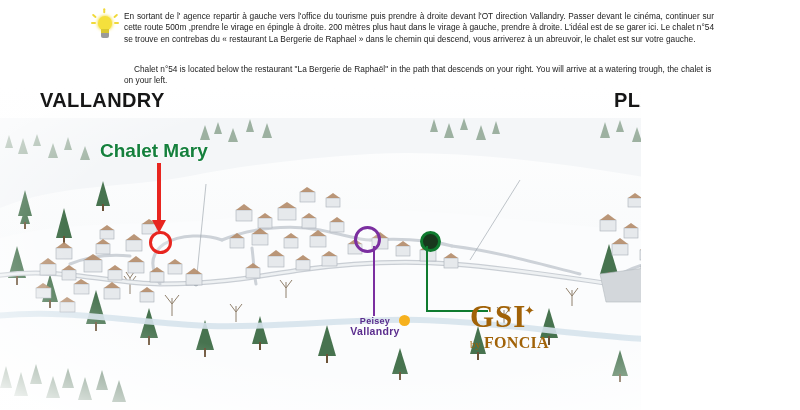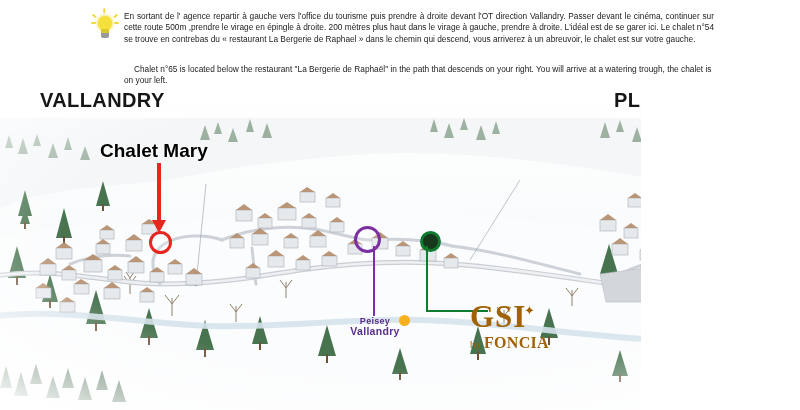--- a/index.html
+++ b/index.html
@@ -117,21 +117,21 @@
   }
   .town-left  { left: 40px;  top: 1px; }
   .town-right { left: 614px; top: 1px; }
 
   .chalet-label {
     position: absolute;
     left: 100px;
     top: 52px;
     font-size: 19px;
     font-weight: bold;
-    color: #000000;
+    color: #15803d;
     white-space: nowrap;
     text-shadow: 0 0 2px #fff, 0 0 2px #fff;
   }
 
   
   .red-arrow {
     position: absolute;
     left: 157px;
     top: 75px;
     width: 4px;
@@ -263,21 +263,21 @@
       <i class="r1"></i>
         <i class="r2"></i>
         <i class="r3"></i>
         <i class="r4"></i>
         <i class="r5"></i>
       <div class="glass"></div>
       <div class="neck"></div>
       <div class="base"></div>
     </div>
     <div class="dir-fr">En sortant de l' agence repartir à gauche vers l'office du tourisme puis prendre à droite devant l'OT direction Vallandry. Passer devant le cinéma, continuer sur cette route 500m ,prendre le virage en épingle à droite. 200 mètres plus haut dans le virage à gauche, prendre à droite. L'idéal est de se garer ici. Le chalet n°54 se trouve en contrebas du « restaurant La Bergerie de Raphael » dans le chemin qui descend, vous arriverez à un abreuvoir, le chalet est sur votre gauche.</div>
-    <div class="dir-en">Chalet n°65 is located below the restaurant "La Bergerie de Raphaël" in the path that descends on your right. You will arrive at a watering trough, the chalet is on your left.</div>
+    <div class="dir-en">Chalet n°54 is located below the restaurant "La Bergerie de Raphaël" in the path that descends on your right. You will arrive at a watering trough, the chalet is on your left.</div>
   </div>
 
   <div class="map">
 
     <svg class="map-canvas" width="800" height="322" viewBox="0 0 800 322">
       <defs>
         <linearGradient id="snowgrad" x1="0" y1="0" x2="0" y2="1">
           <stop offset="0%" stop-color="#ffffff"></stop>
           <stop offset="100%" stop-color="#f2f5f7"></stop>
         </linearGradient>

